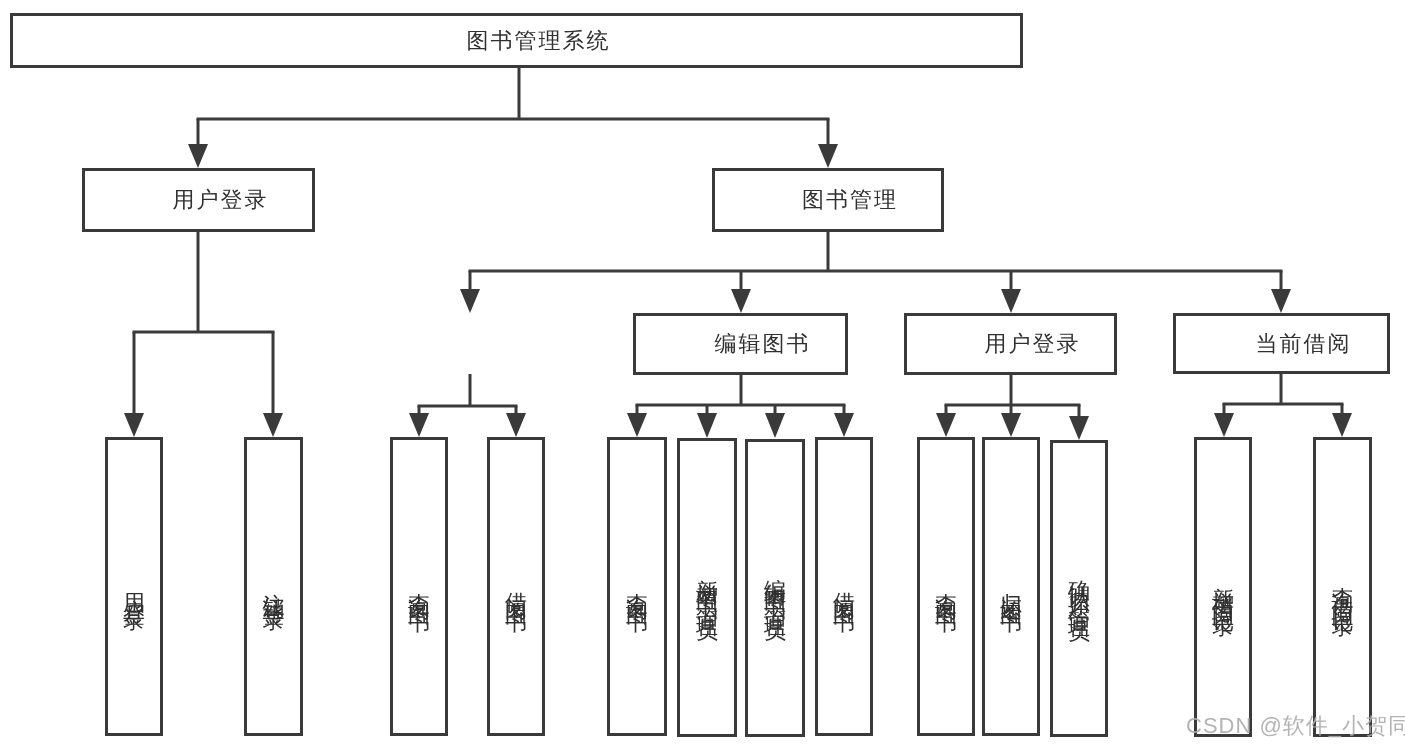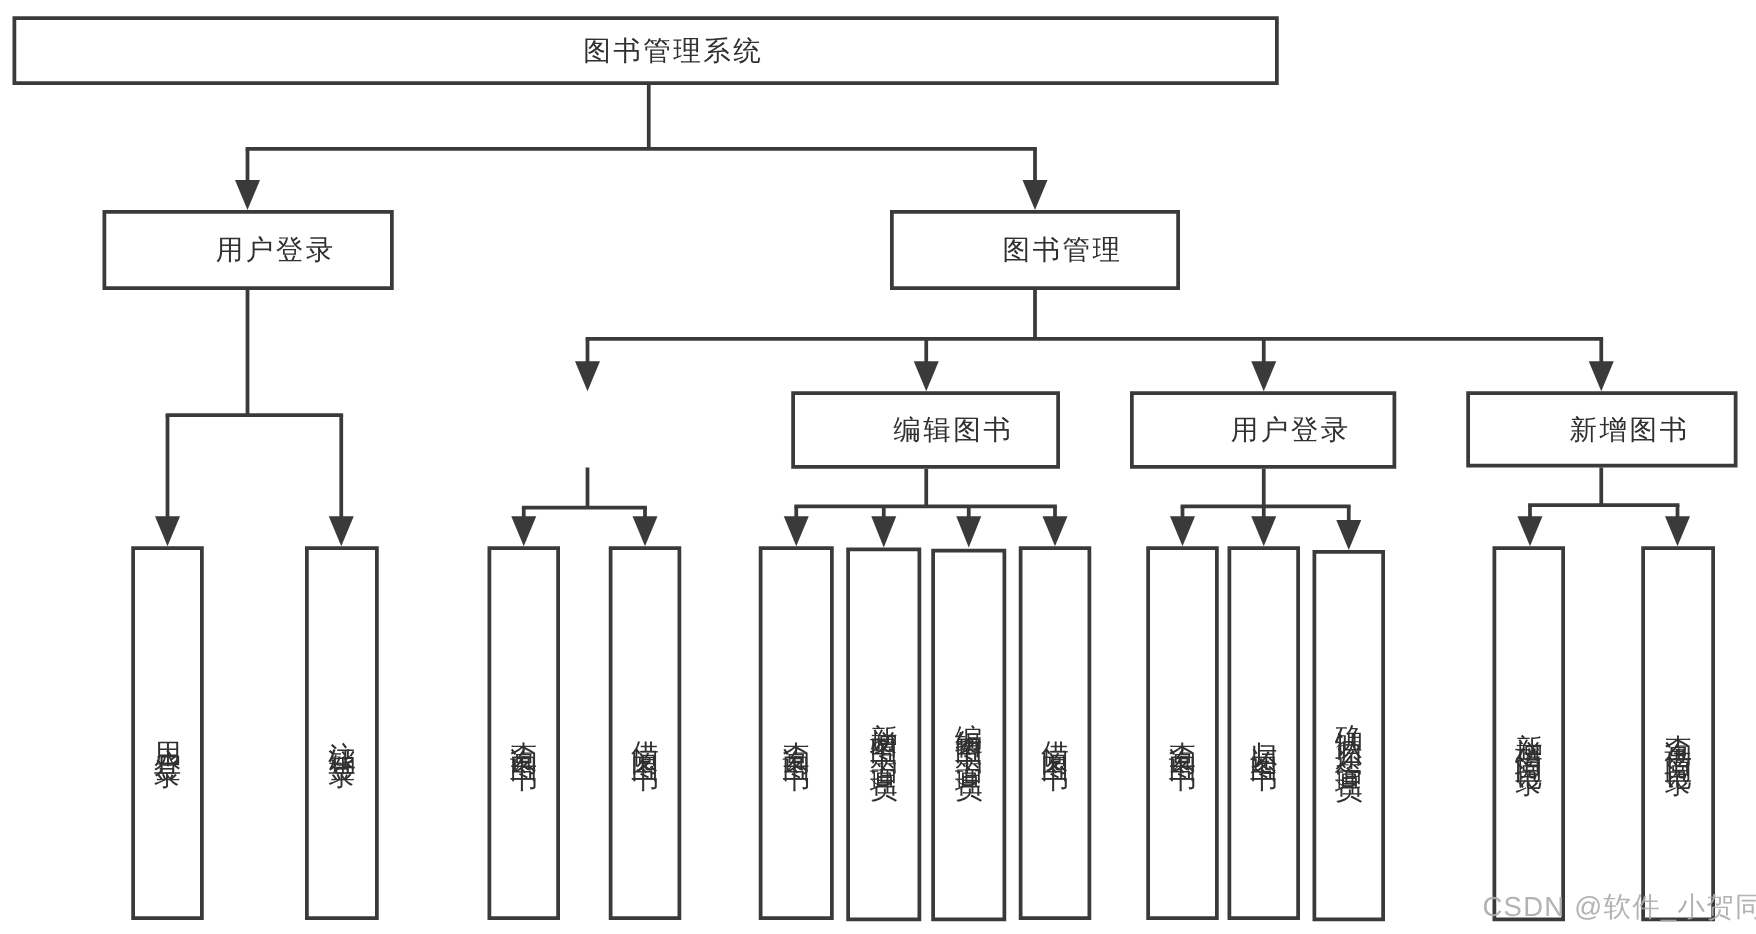--- a/index.html
+++ b/index.html
@@ -131,21 +131,21 @@
     <span>图书管理</span>
   </div>
 
   <div class="node hnode" style="left:633px;top:313px;width:215px;height:62px;">
     <span>编辑图书</span>
   </div>
   <div class="node hnode" style="left:904px;top:313px;width:213px;height:62px;">
     <span>用户登录</span>
   </div>
   <div class="node hnode" style="left:1173px;top:313px;width:217px;height:61px;">
-    <span>新增图书</span>
+    <span>当前借阅</span>
   </div>
 
   <div class="node leaf" style="left:105px;top:437px;width:58px;height:299px;">
     <span class="vtext">用户登录</span>
   </div>
   <div class="node leaf" style="left:244px;top:437px;width:59px;height:299px;">
     <span class="vtext">注销登录</span>
   </div>
 
   <div class="node leaf" style="left:390px;top:437px;width:58px;height:299px;">

